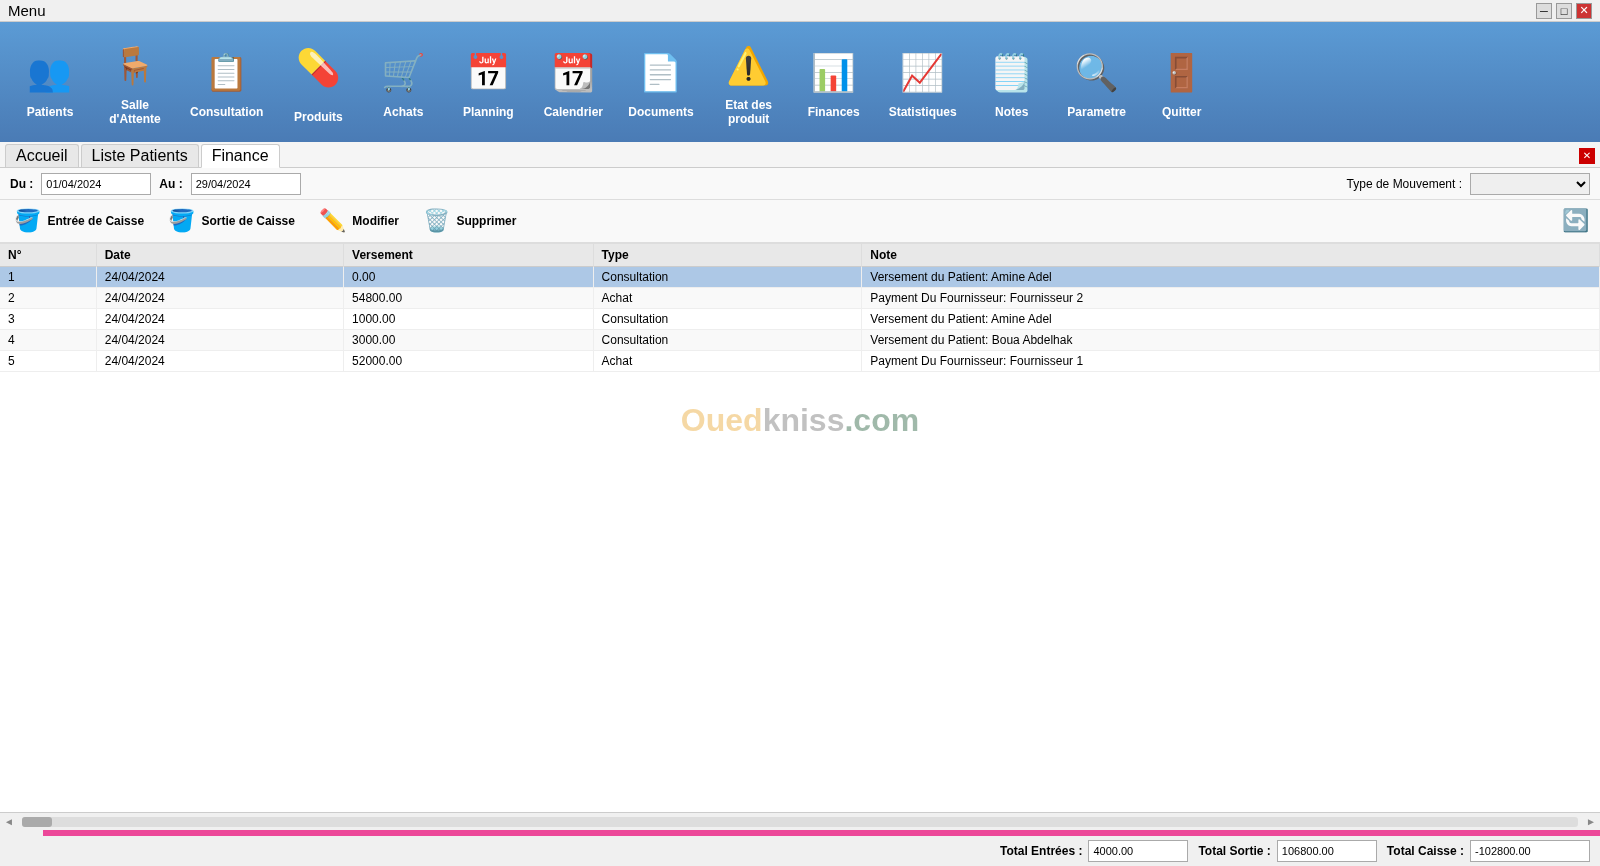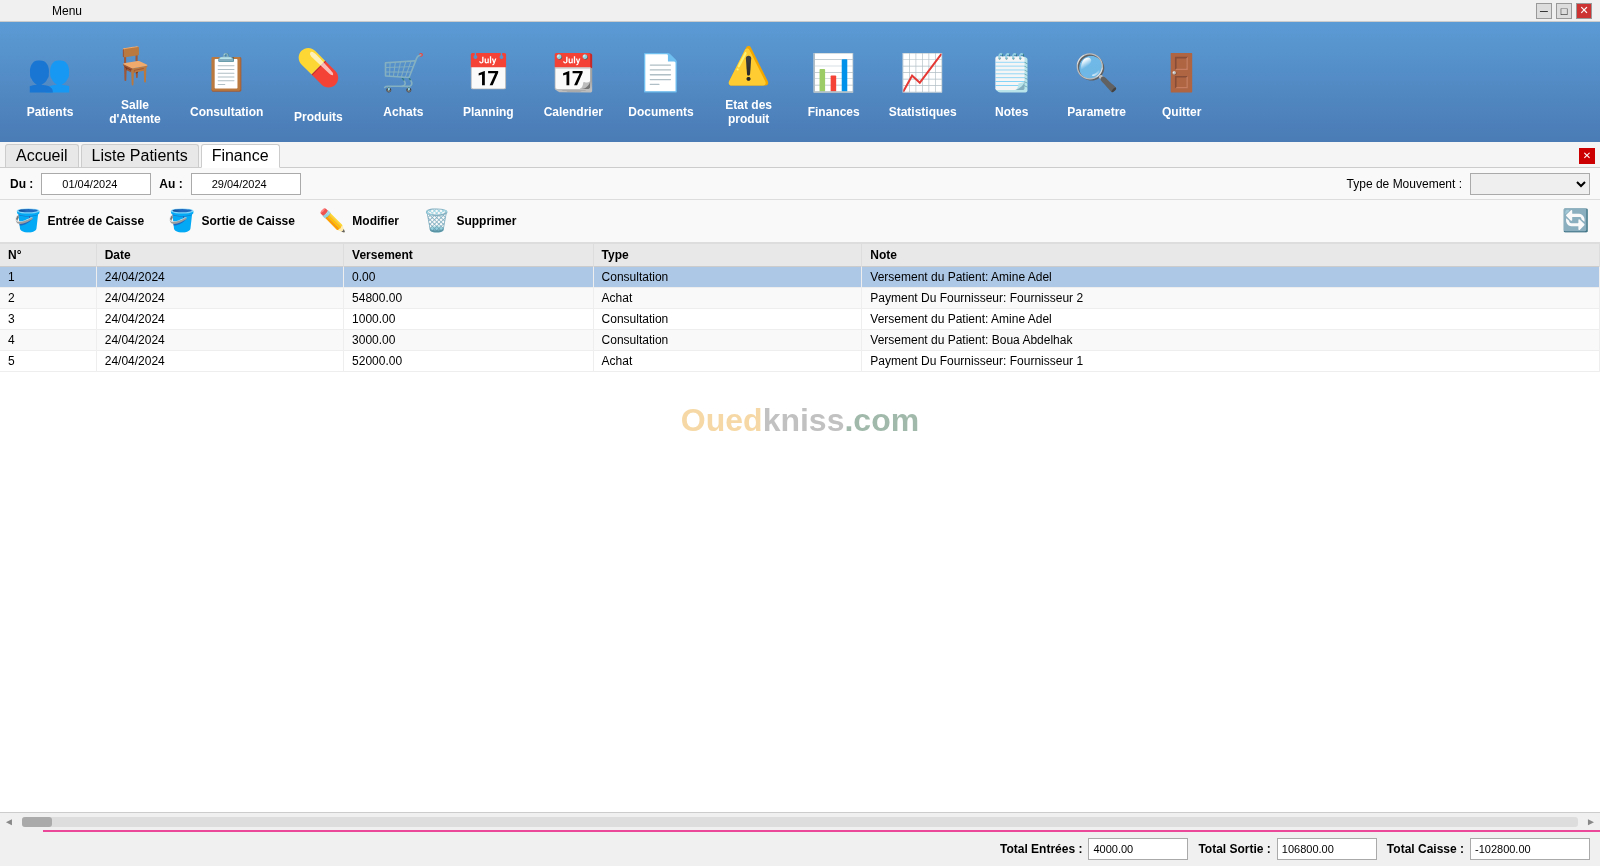--- a/index.html
+++ b/index.html
@@ -9,21 +9,21 @@
     .titlebar {
       background: #f0f0f0;
       height: 22px;
       display: flex;
       align-items: center;
       justify-content: space-between;
       padding: 0 8px;
       border-bottom: 1px solid #ccc;
       font-size: 12px;
     }
-    .titlebar-title { font-size: 12px; margin-left: 44px; }
+    .titlebar-title { font-size: 15px; }
     .titlebar-buttons { display: flex; gap: 4px; }
     .titlebar-btn {
       width: 16px; height: 16px;
       display: flex; align-items: center; justify-content: center;
       font-size: 11px; cursor: pointer;
       background: #ddd; border: 1px solid #999;
     }
 
     
     .toolbar {
@@ -99,21 +99,21 @@
       align-items: center;
       gap: 8px;
       border-bottom: 1px solid #ddd;
       height: 32px;
     }
     .filter-bar label { font-size: 12px; font-weight: 600; }
     .filter-bar input, .filter-bar select {
       height: 22px;
       border: 1px solid #aaa;
       font-size: 11px;
-      padding: 1px 20px;
+      padding: 1px 4px;
     }
     .filter-bar input { width: 110px; }
     .type-movement-label { margin-left: auto; font-size: 12px; font-weight: 400; }
     .type-movement-select { width: 120px; height: 22px; border: 1px solid #aaa; }
 
     
     .action-bar {
       background: #f9f9f9;
       padding: 6px 10px;
       display: flex;
@@ -191,21 +191,21 @@
       height: 18px;
       background: #f0f0f0;
       border-top: 1px solid #ccc;
       display: flex;
       align-items: center;
     }
 
     
     .footer {
       background: #f0f0f0;
-      border-top: 2px solid #ec4899;
+      border-top: 6px solid #ec4899;
       padding: 5px 10px;
       display: flex;
       align-items: center;
       justify-content: flex-end;
       gap: 10px;
       height: 36px;
       margin-left: 43px;
     }
     .footer-item {
       display: flex;

